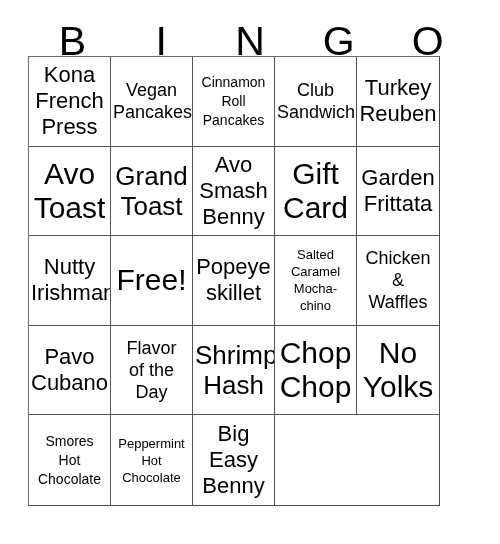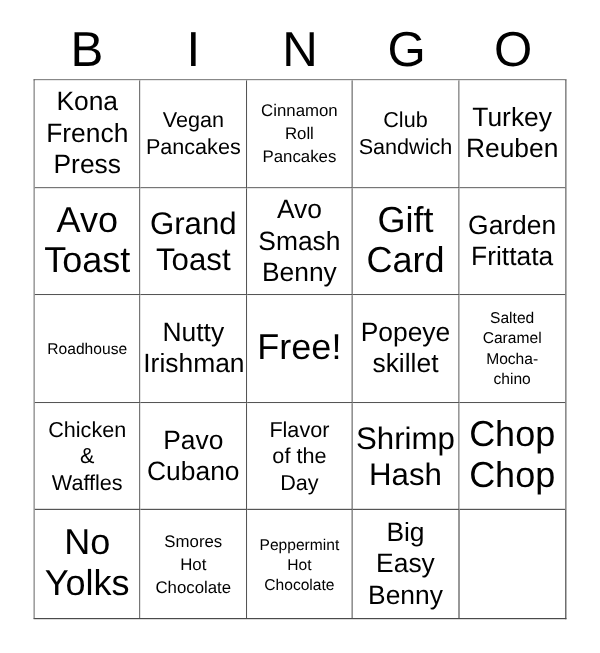--- a/index.html
+++ b/index.html
@@ -43,22 +43,22 @@
     font-weight: 400;
     letter-spacing: 0px;
     color: #000000;
     font-family: "Liberation Sans", sans-serif;
   }
 
   
   #grid {
     position: absolute;
     left: 28px;
-    top: 66px;
-    width: 444px;
+    top: 56px;
+    width: 412px;
     height: 450px;
     border-top: 1.5px solid #6b6b6b;
     border-left: 1.5px solid #6b6b6b;
     border-right: 1.5px solid #4a4a4a;
     border-bottom: 1.5px solid #4a4a4a;
     box-sizing: border-box;
     background: #ffffff;
     display: grid;
     grid-template-columns: repeat(5, 1fr);
     grid-template-rows: repeat(5, 1fr);
@@ -149,23 +149,20 @@
       </div>
     <div class="cell fs-xxl">
         <span class="cell-text">Gift
 Card</span>
       </div>
     <div class="cell fs-lg">
         <span class="cell-text">Garden
 Frittata</span>
       </div>
 
-    <div class="cell fs-xs">
-        <span class="cell-text">Roadhouse</span>
-      </div>
     <div class="cell fs-lg">
         <span class="cell-text">Nutty
 Irishman</span>
       </div>
     <div class="cell fs-xxl">
         <span class="cell-text">Free!</span>
       </div>
     <div class="cell fs-lg">
         <span class="cell-text">Popeye
 skillet</span>

